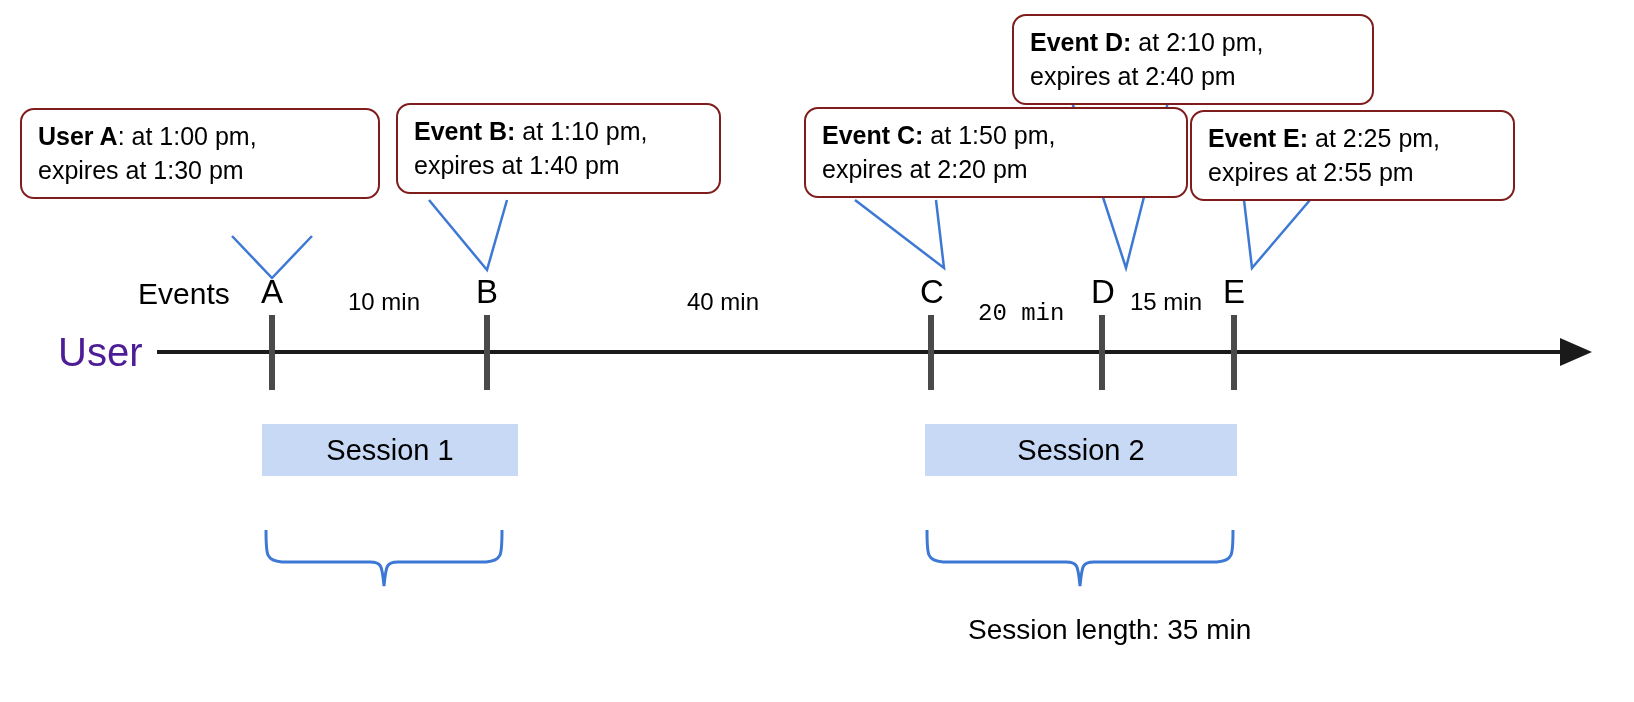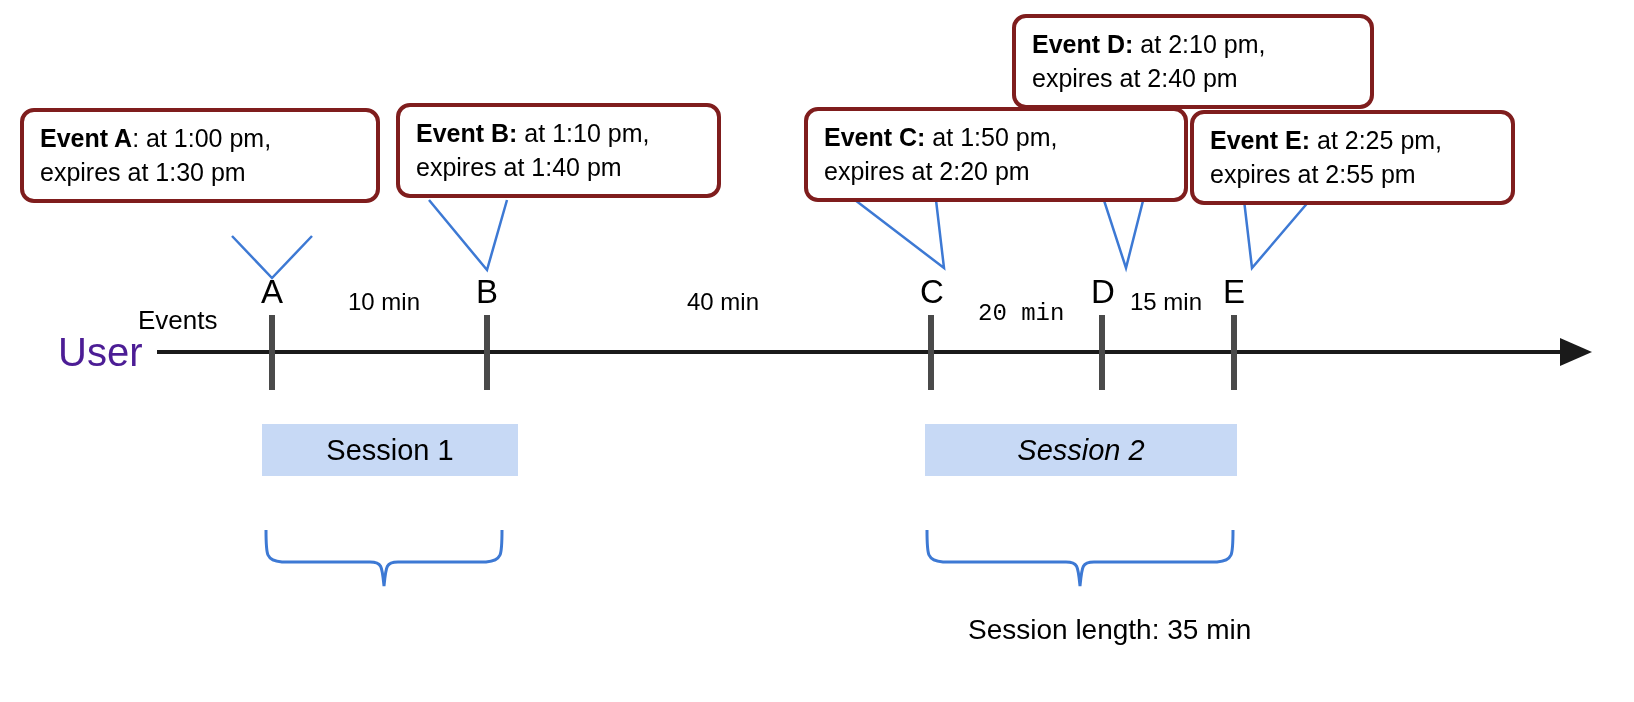--- a/index.html
+++ b/index.html
@@ -1,26 +1,26 @@
 <!DOCTYPE html>
 <html><head>
 <meta charset="utf-8">
 <style>
   html,body{margin:0;padding:0;background:#ffffff;}
   body{width:1634px;height:702px;position:relative;overflow:hidden;
        font-family:"Liberation Sans", sans-serif;color:#000;}
   #stage{position:absolute;left:0;top:0;width:1634px;height:702px;}
   svg.layer{position:absolute;left:0;top:0;width:1634px;height:702px;pointer-events:none;}
 
-  .callout{position:absolute;box-sizing:border-box;border:4px solid #7f1d1d;
+  .callout{position:absolute;box-sizing:border-box;border:2px solid #7f1d1d;
            border-radius:14px;background:#ffffff;padding:10px 16px;line-height:1.34;
            font-size:25px;color:#000;z-index:4;}
   .callout b{font-weight:bold;}
 
-  .axis-lbl{position:absolute;font-size:26px;color:#000;z-index:3;white-space:nowrap;margin-top:28px;}
+  .axis-lbl{position:absolute;font-size:30px;color:#000;z-index:3;white-space:nowrap;}
   .user-lbl{position:absolute;font-size:40px;color:#4c1d95;z-index:3;white-space:nowrap;}
   .marker-lbl{position:absolute;font-size:33px;color:#000;z-index:3;}
   .gap-lbl{position:absolute;font-size:24px;color:#000;white-space:nowrap;z-index:3;}
 
   .session-box{position:absolute;background:#c7d9f5;display:flex;align-items:center;
                justify-content:center;font-size:29px;color:#000;z-index:2;}
   .session-caption{position:absolute;font-size:28px;color:#000;white-space:nowrap;z-index:3;}
 </style>
 </head>
 <body>
@@ -50,21 +50,21 @@
 
     <path d="M266,530 C266,556 266,560 282,562 L370,562 C382,562 382,566 384,586
              C386,566 386,562 398,562 L486,562 C502,560 502,556 502,530" fill="none" stroke="#3d79d4" stroke-width="3"></path>
 
     <path d="M927,530 C927,556 927,560 943,562 L1066,562 C1078,562 1078,566 1080,586
              C1082,566 1082,562 1094,562 L1217,562 C1233,560 1233,556 1233,530" fill="none" stroke="#3d79d4" stroke-width="3"></path>
   </svg>
 
   <div class="callout" style="left:20px;  top:108px; width:360px;">
     <div>
-      <b>Event A</b><span>:</span><span> at 1:00 pm,</span>
+      <b>User A</b><span>:</span><span> at 1:00 pm,</span>
     </div>
     <div>expires at 1:30 pm</div>
   </div>
 
   <div class="callout" style="left:396px; top:103px; width:325px;">
     <div>
       <b><span>Event B</span><span>:</span></b><span> at 1:10 pm,</span>
     </div>
     <div>expires at 1:40 pm</div>
   </div>
@@ -100,19 +100,19 @@
   <div class="marker-lbl" style="left:1223px; top:273px;">E</div>
 
   <div class="gap-lbl" style="left:348px;  top:288px;">10 min</div>
   <div class="gap-lbl" style="left:687px;  top:288px;">40 min</div>
   <div class="gap-lbl" style="left:978px;  top:300px;font-family:Liberation Mono, monospace;">20 min</div>
   <div class="gap-lbl" style="left:1130px; top:288px;">15 min</div>
 
   <div class="session-box" style="left:262px; top:424px; width:256px; height:52px;">
     <span>Session 1</span>
   </div>
-  <div class="session-box" style="left:925px; top:424px; width:312px; height:52px;font-style:italic;">
+  <div class="session-box" style="left:925px; top:424px; width:312px; height:52px;">
     <span>Session 2</span>
   </div>
 
   <div class="session-caption" style="left:968px; top:614px;">Session length: 35 min</div>
 
 </div>
 
 </body></html>

